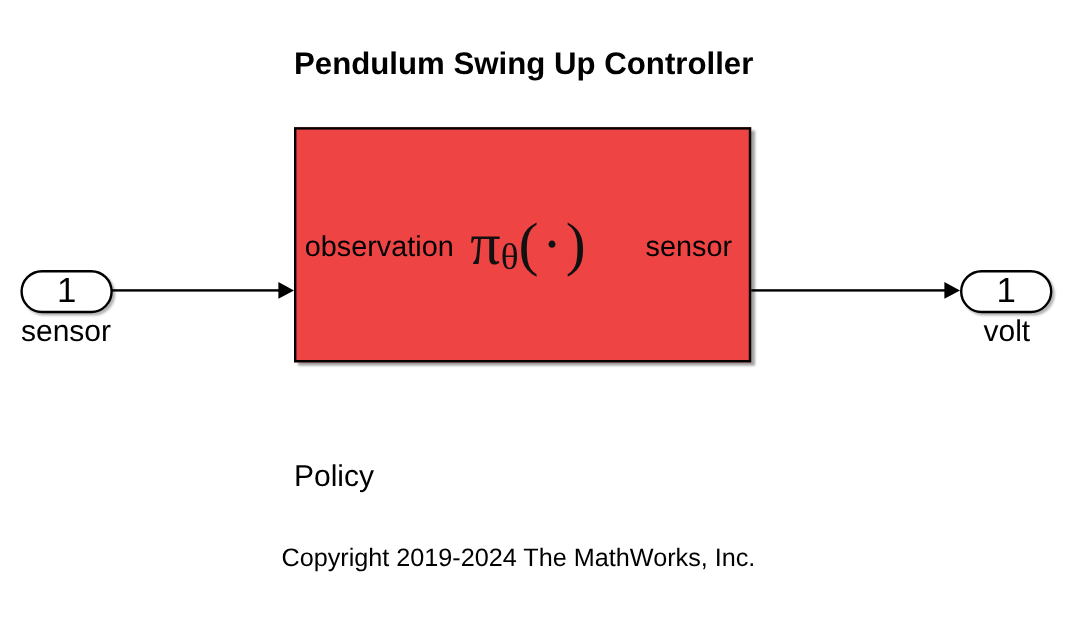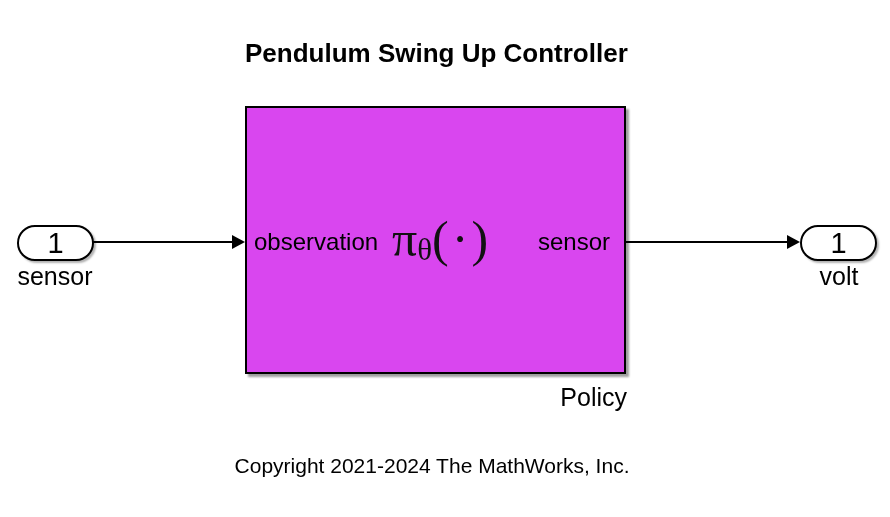--- a/index.html
+++ b/index.html
@@ -50,23 +50,23 @@
     line-height: 1;
     white-space: nowrap;
   }
   .name-sensor { left: -5px;  top: 264px; }  
   .name-volt   { left: 779px; top: 264px; }  
 
   
   .block {
     position: absolute;
     left: 245px; top: 106px;
-    width: 381px; height: 268px;
+    width: 381px; height: 196px;
     box-sizing: border-box;
-    background: #d946ef;
+    background: #ef4444;
     border: 2px solid #000;
     box-shadow: 3px 3px 2px rgba(0,0,0,0.38);
   }
   .block-port-label {
     position: absolute;
     top: calc(50% + 2px);
     transform: translateY(-50%);
     font-size: 24px;
     line-height: 1;
     white-space: nowrap;
@@ -88,21 +88,21 @@
   .math sub {
     font-size: 0.62em;
     vertical-align: -0.14em;
     line-height: 0;
   }
   .math .dot { margin: 0 3px; }
 
   .block-name {
     position: absolute;
     left: 245px; top: 385px; width: 382px;
-    text-align: right;
+    text-align: left;
     font-size: 25px;
     line-height: 1;
     white-space: nowrap;
   }
 
   
   .signal {
     position: absolute;
     top: 241px;
     height: 1.5px;
@@ -154,15 +154,15 @@
   <div class="block-name">Policy</div>
 
   <div class="signal sig-out"></div>
   <div class="arrowhead arrow-out"></div>
 
   <div class="port-pill pill-out">
     <span>1</span>
   </div>
   <div class="port-name name-volt">volt</div>
 
-  <div class="copyright">Copyright 2021-2024 The MathWorks, Inc.</div>
+  <div class="copyright">Copyright 2019-2024 The MathWorks, Inc.</div>
 
 </div>
 
 </body></html>

